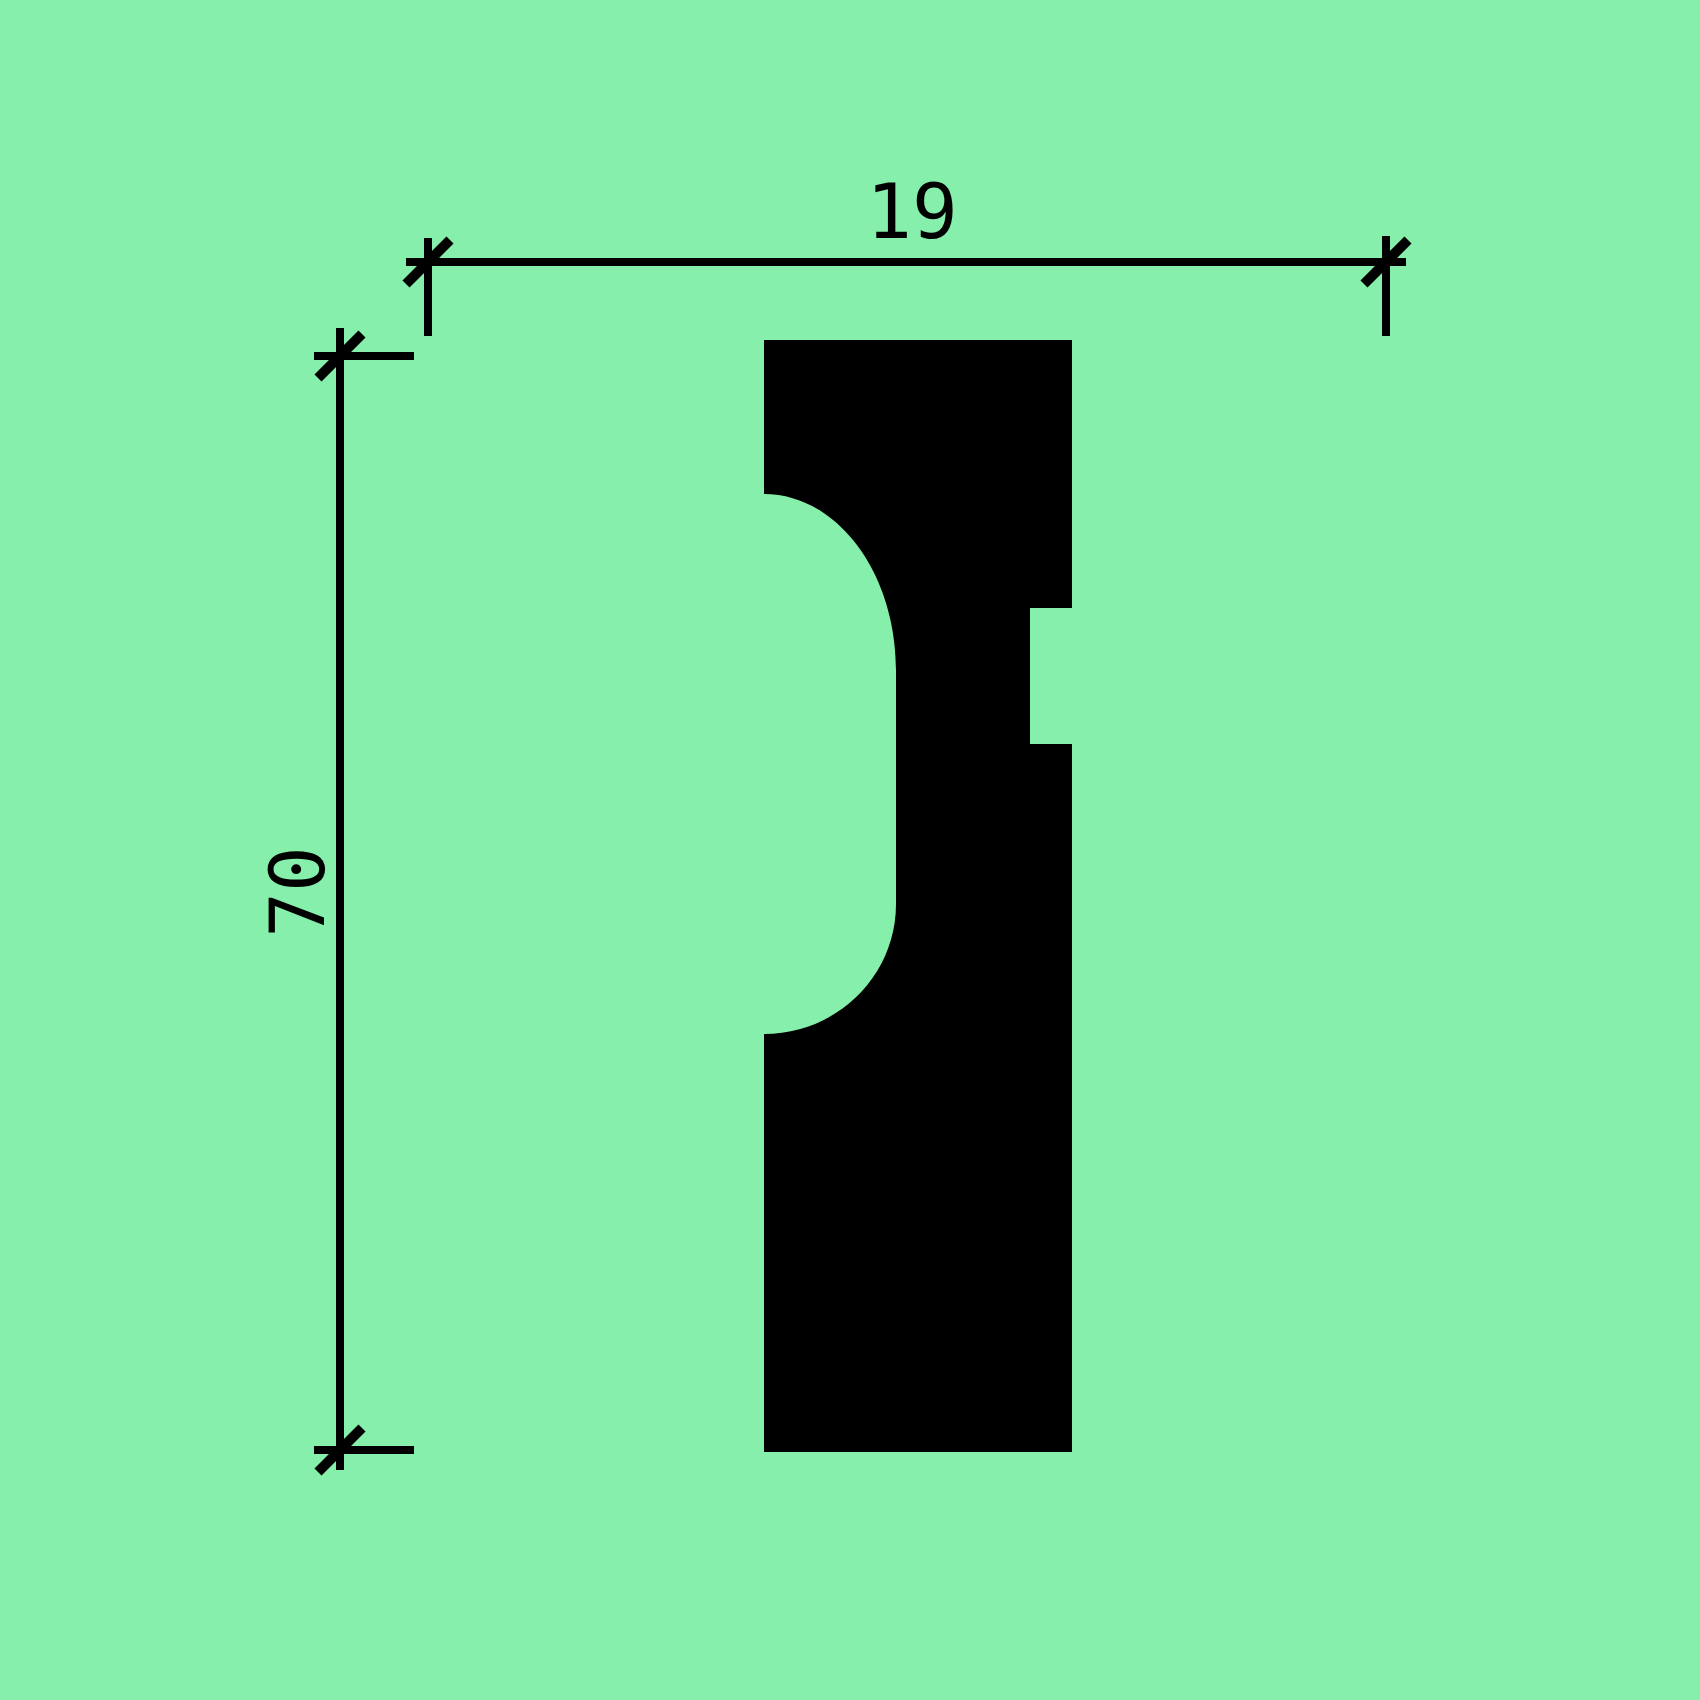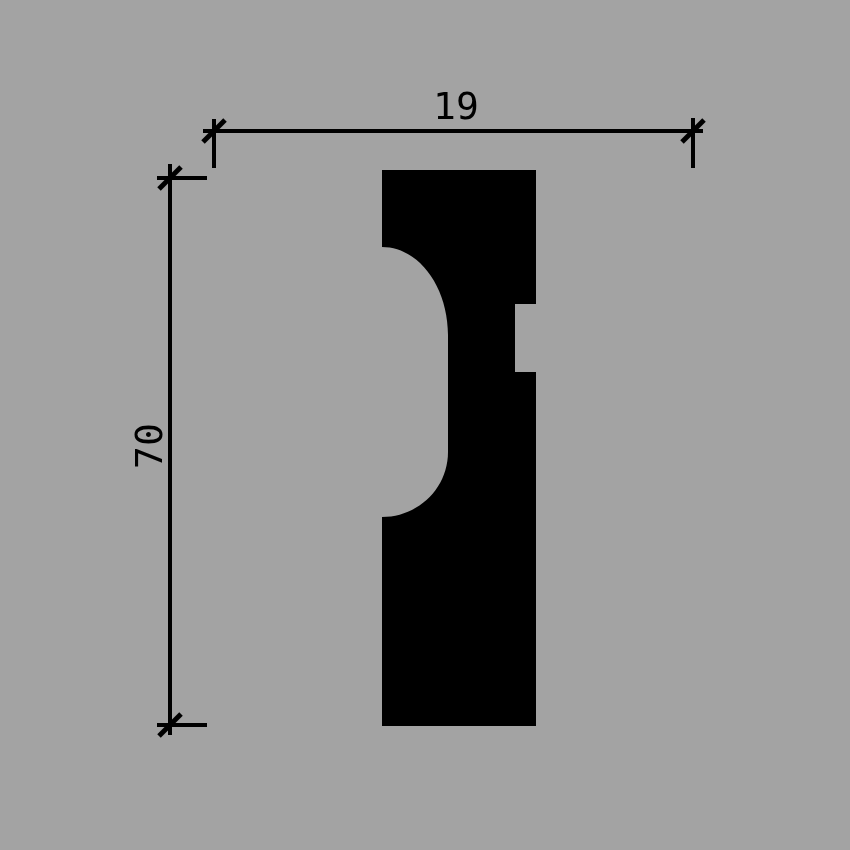--- a/index.html
+++ b/index.html
@@ -5,21 +5,21 @@
   html, body {
     margin: 0;
     padding: 0;
     background: #ffffff;
     font-family: "DejaVu Sans Mono", monospace;
   }
   .canvas {
     position: relative;
     width: 850px;
     height: 850px;
-    background: #a3a3a3;
+    background: #86efac;
     overflow: hidden;
   }
   .canvas svg {
     display: block;
     width: 850px;
     height: 850px;
   }
   .dim line {
     stroke-width: 4;
     stroke-linecap: butt;

